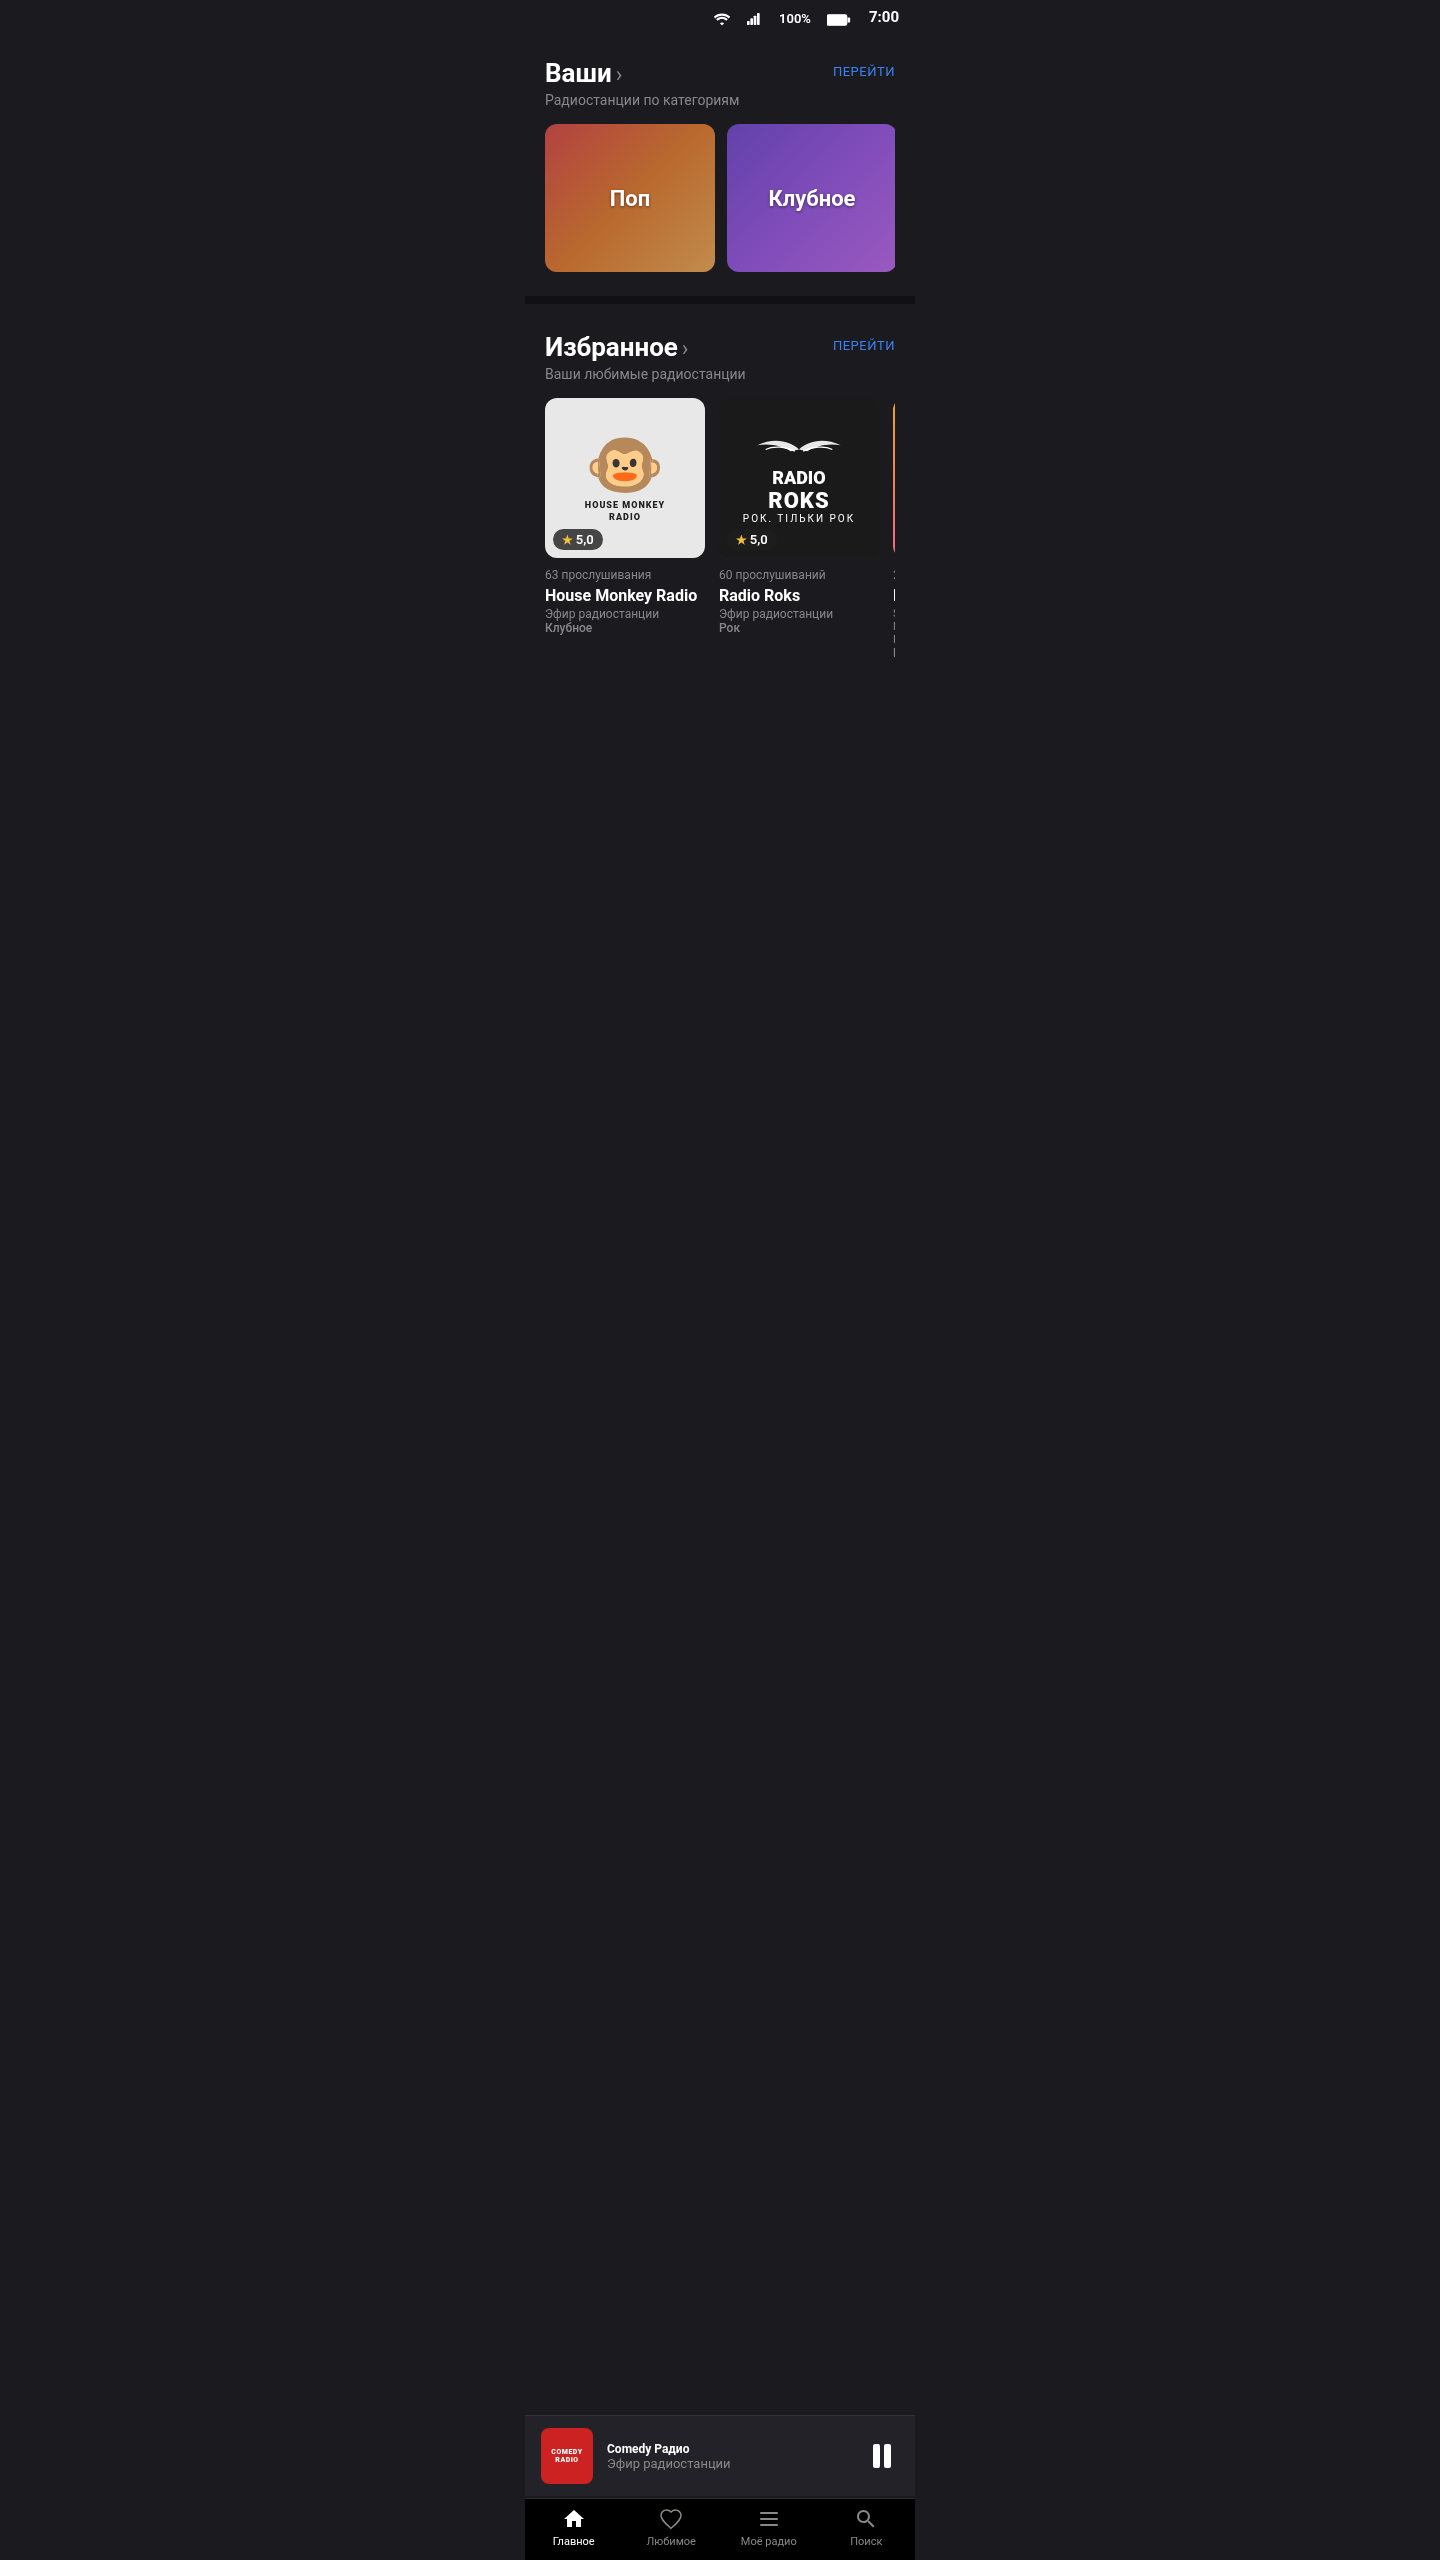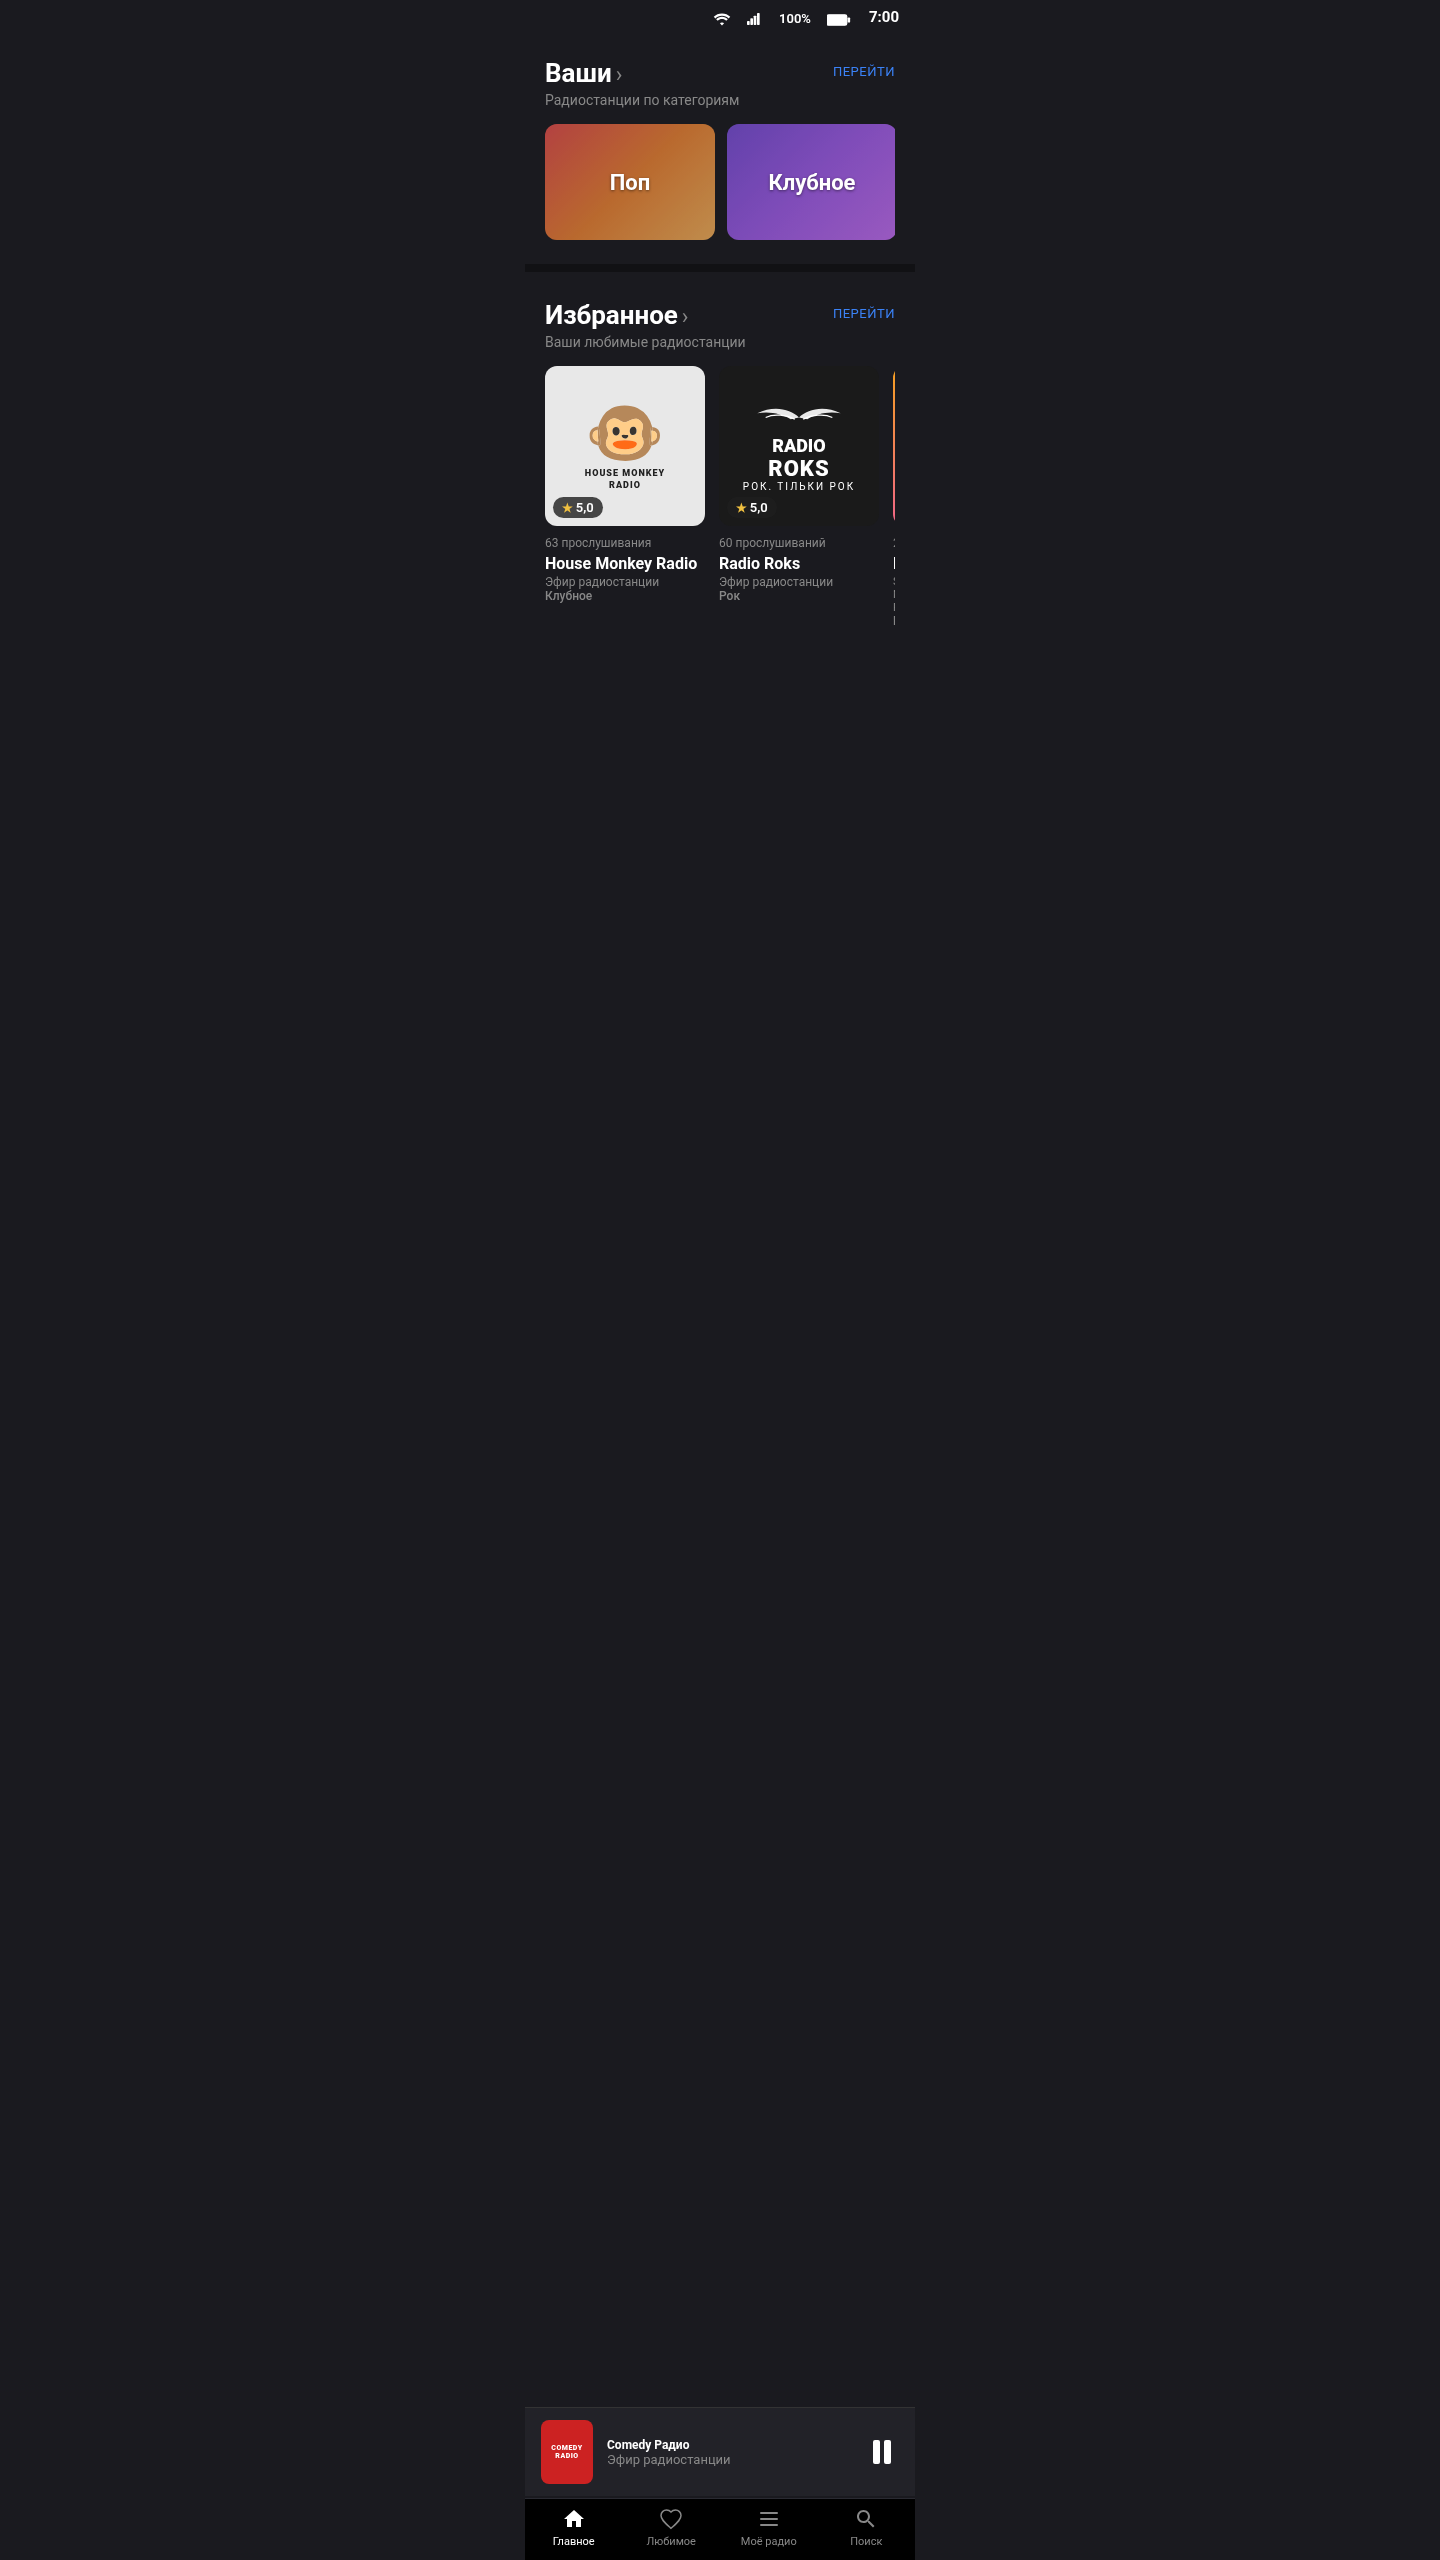--- a/index.html
+++ b/index.html
@@ -82,21 +82,21 @@
       display: flex;
       gap: 12px;
       overflow-x: auto;
       padding-bottom: 4px;
       scrollbar-width: none;
     }
     .genre-scroll::-webkit-scrollbar { display: none; }
 
     .genre-card {
       flex: 0 0 170px;
-      height: 116px;
+      height: 148px;
       border-radius: 12px;
       display: flex;
       align-items: center;
       justify-content: center;
       font-size: 22px;
       font-weight: 700;
       color: #fff;
       cursor: pointer;
       position: relative;
       overflow: hidden;
@@ -258,21 +258,21 @@
       width: 390px;
       background: #222228;
       display: flex;
       align-items: center;
       padding: 12px 16px;
       border-top: 1px solid #333;
     }
 
     .now-playing-thumb {
       width: 52px;
-      height: 64px;
+      height: 56px;
       border-radius: 8px;
       background: #cc2222;
       display: flex;
       align-items: center;
       justify-content: center;
       margin-right: 14px;
       flex-shrink: 0;
       overflow: hidden;
     }
 

